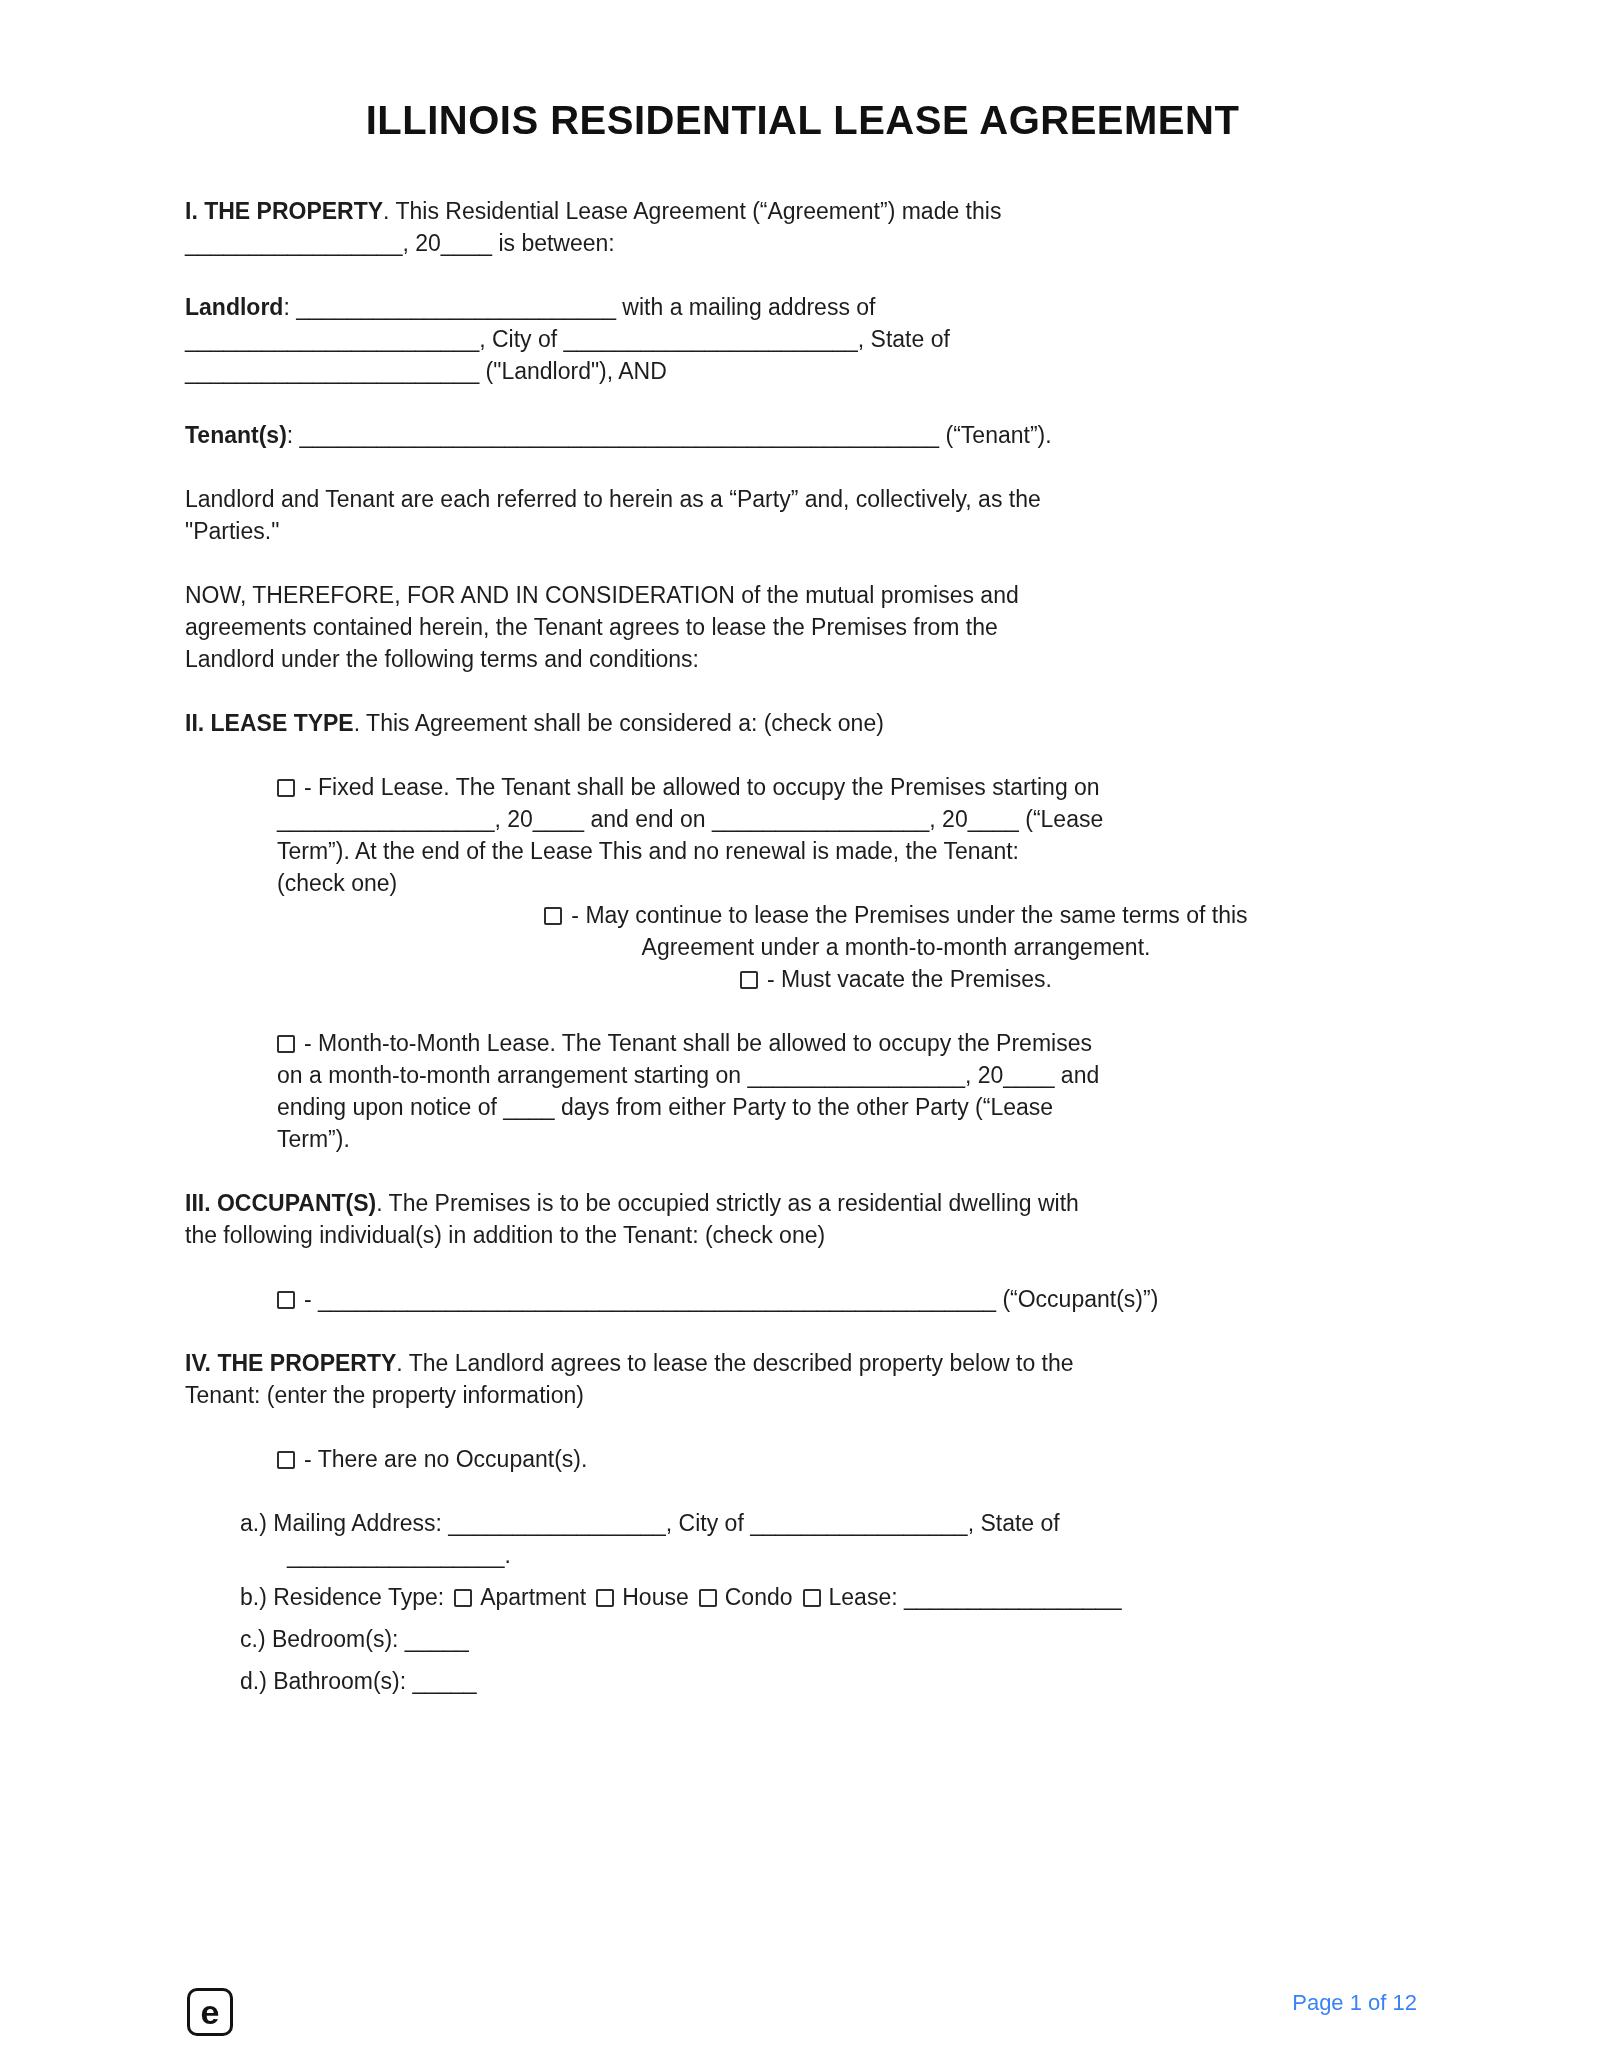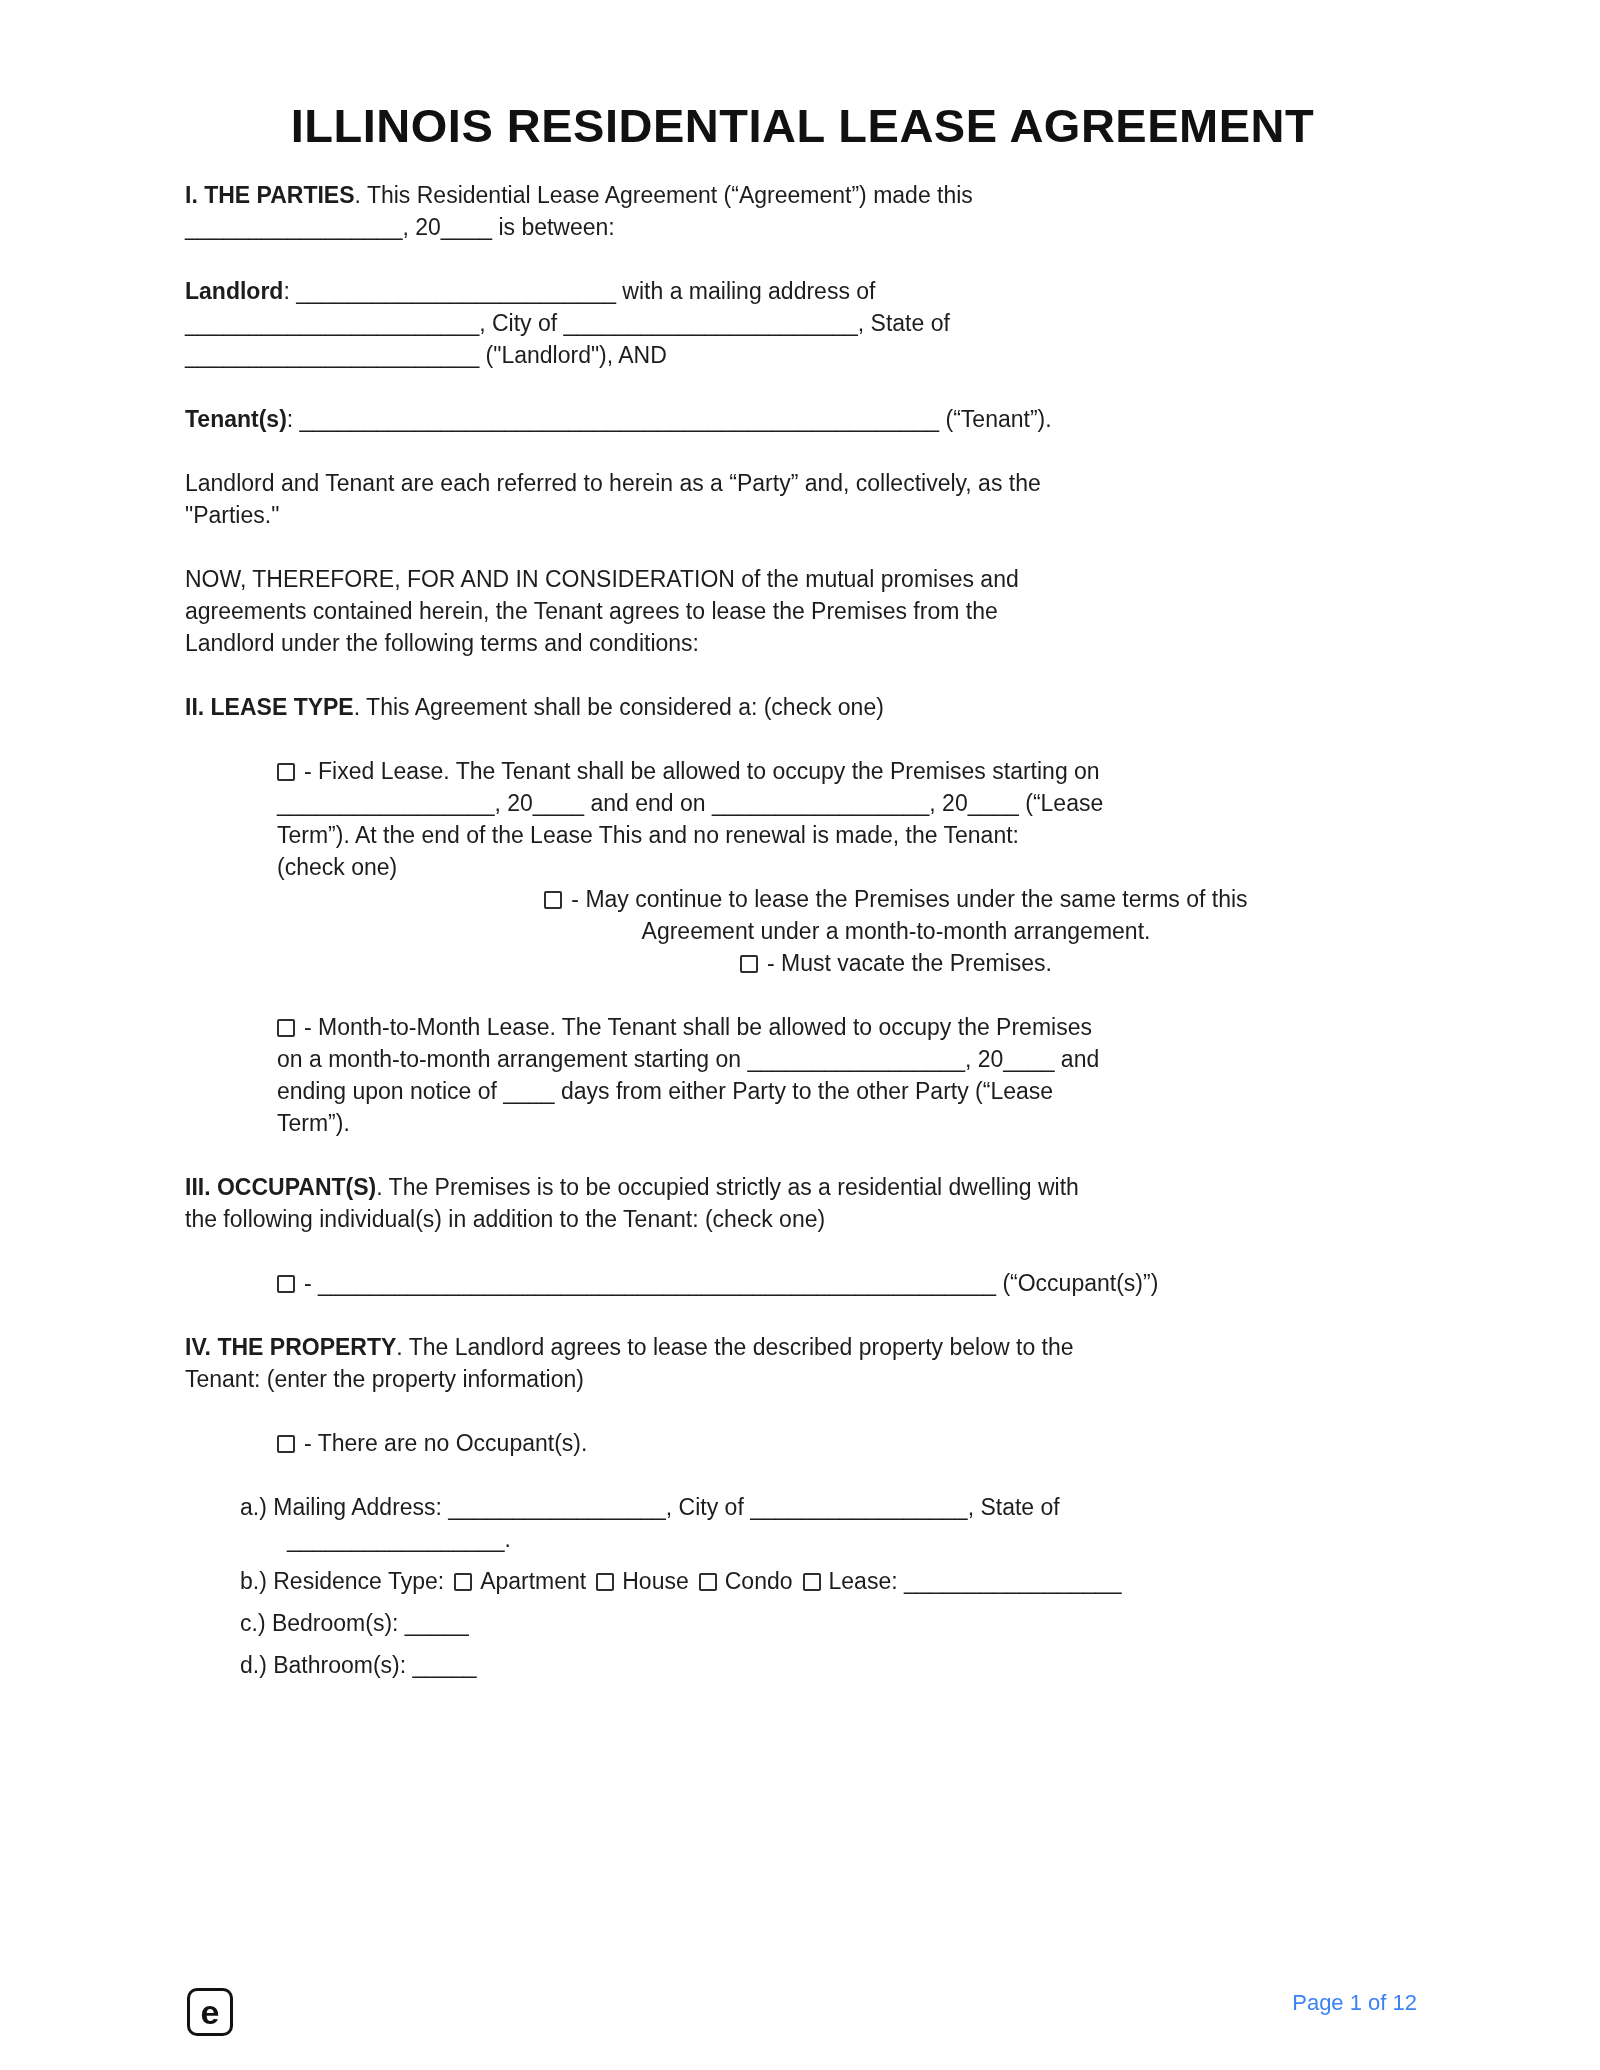--- a/index.html
+++ b/index.html
@@ -12,26 +12,26 @@
     color: #1d1d1d;
     overflow: hidden;
   }
   .content {
     position: absolute;
     left: 185px;
     right: 180px;
     top: 98px;
   }
   .title {
-    font-size: 47px;
+    font-size: 40px;
     font-weight: bold;
     text-align: center;
     letter-spacing: 0.5px;
     color: #111111;
-    margin: 0 0 26px 0;
+    margin: 0 0 52px 0;
   }
   .para {
     font-size: 23px;
     line-height: 32px;
     margin: 0 0 32px 0;
   }
   .pre { white-space: pre-line; }
   .b { font-weight: bold; }
   .indent1 { padding-left: 92px; }
   .indent2 { padding-left: 187px; text-align: center; }
@@ -78,21 +78,21 @@
   }
 </style>
 </head>
 <body>
 
 <div class="page">
   <div class="content">
 
     <h1 class="title">ILLINOIS RESIDENTIAL LEASE AGREEMENT</h1>
 
-    <p class="para"><span class="b">I. THE PARTIES</span><span class="pre">. This Residential Lease Agreement (“Agreement”) made this
+    <p class="para"><span class="b">I. THE PROPERTY</span><span class="pre">. This Residential Lease Agreement (“Agreement”) made this
 _________________, 20____ is between:</span></p>
 
     <p class="para"><span class="b">Landlord</span><span class="pre">: _________________________ with a mailing address of
 _______________________, City of _______________________, State of
 _______________________ ("Landlord"), AND</span></p>
 
     <p class="para"><span class="b">Tenant(s)</span><span class="pre">: __________________________________________________ (“Tenant”).</span></p>
 
     <p class="para"><span class="pre">Landlord and Tenant are each referred to herein as a “Party” and, collectively, as the
 "Parties."</span></p>

